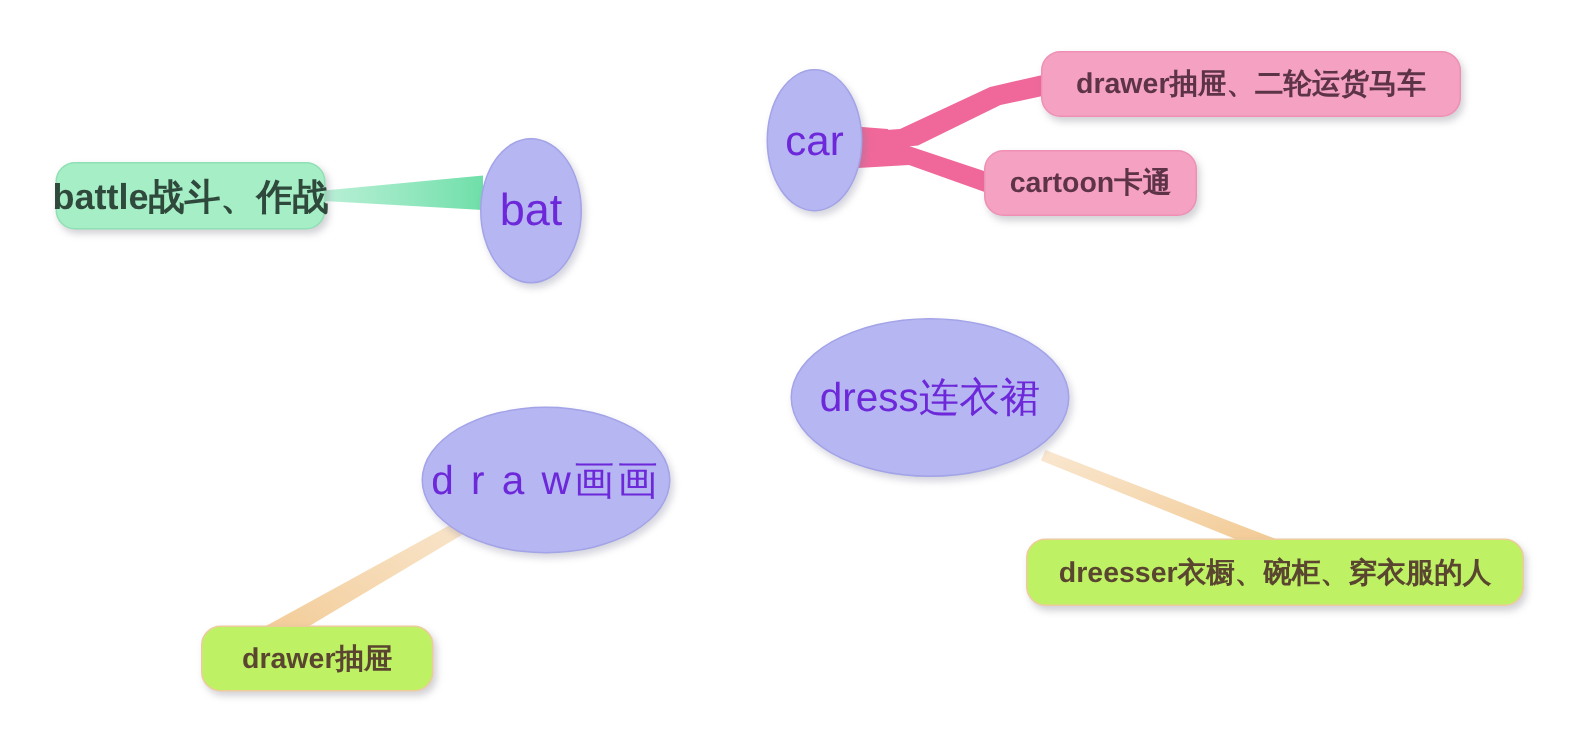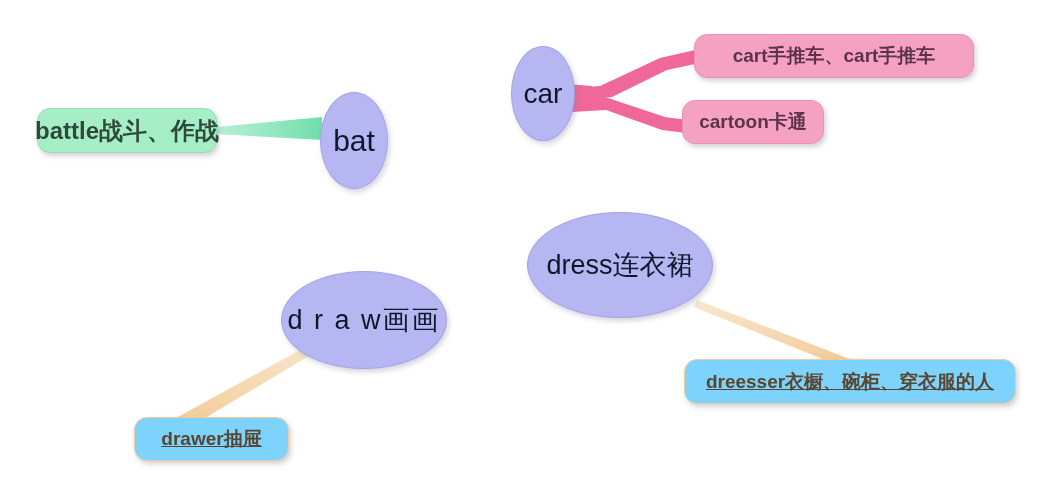--- a/index.html
+++ b/index.html
@@ -36,56 +36,55 @@
     color: #3a3a6e;
     white-space: nowrap;
     z-index: 3;
   }
 
   .ellipse {
     border-radius: 50%;
     background: #b6b6f2;
     border: 1px solid #a3a3e8;
     box-shadow: 2px 3px 5px rgba(120,120,150,0.32);
-    color: #0f172a;
+    color: #6d28d9;
   }
 
   .box {
     border-radius: 13px;
     box-shadow: 2px 3px 5px rgba(130,130,140,0.35);
   }
 
   .box-green {
     background: #a6efc6;
     border: 1px solid #8fe0b4;
     color: #2f4a3c;
   }
 
   .box-pink {
     background: #f5a2c2;
     border: 1px solid #ef8fb4;
     color: #5d3347;
   }
 
   .box-orange {
-    background: #7dd3fc;
+    background: #bef264;
     border: 1px solid #eecb9d;
     color: #5a4630;
-    text-decoration: underline;
   }
 
   
   #node-bat      { left: 320px; top: 92px;  width: 68px;  height: 97px;  font-size: 30px; }
   #node-car      { left: 511px; top: 46px;  width: 64px;  height: 95px;  font-size: 28px; }
   #node-draw     { left: 281px; top: 271px; width: 166px; height: 98px;  font-size: 27px; letter-spacing: 2px; align-items: center; }
   #node-dress    { left: 527px; top: 212px; width: 186px; height: 106px; font-size: 27px; }
 
   #node-battle   { left: 37px;  top: 108px; width: 180px; height: 45px;  font-size: 24px; font-weight: bold; }
   #node-cart     { left: 694px; top: 34px;  width: 280px; height: 44px;  font-size: 19px; font-weight: bold; }
-  #node-cartoon  { left: 682px; top: 100px; width: 142px; height: 44px;  font-size: 19px; font-weight: bold; text-align: right; }
+  #node-cartoon  { left: 656px; top: 100px; width: 142px; height: 44px;  font-size: 19px; font-weight: bold; text-align: right; }
   #node-drawer   { left: 134px; top: 417px; width: 155px; height: 44px;  font-size: 19px; font-weight: bold; }
   #node-dreesser { left: 684px; top: 359px; width: 332px; height: 45px;  font-size: 19px; font-weight: bold; }
 
   .node .label { pointer-events: none; }
 </style>
 </head>
 <body>
 
 <div id="canvas">
 
@@ -122,21 +121,21 @@
 
   <div class="node ellipse" id="node-bat">
     <span class="label">bat</span>
   </div>
 
   <div class="node ellipse" id="node-car">
     <span class="label">car</span>
   </div>
 
   <div class="node box box-pink" id="node-cart">
-    <span class="label">cart手推车、cart手推车</span>
+    <span class="label">drawer抽屉、二轮运货马车</span>
   </div>
 
   <div class="node box box-pink" id="node-cartoon">
     <span class="label">cartoon卡通</span>
   </div>
 
   <div class="node ellipse" id="node-draw">
     <span class="label">d r a w画画</span>
   </div>
 

